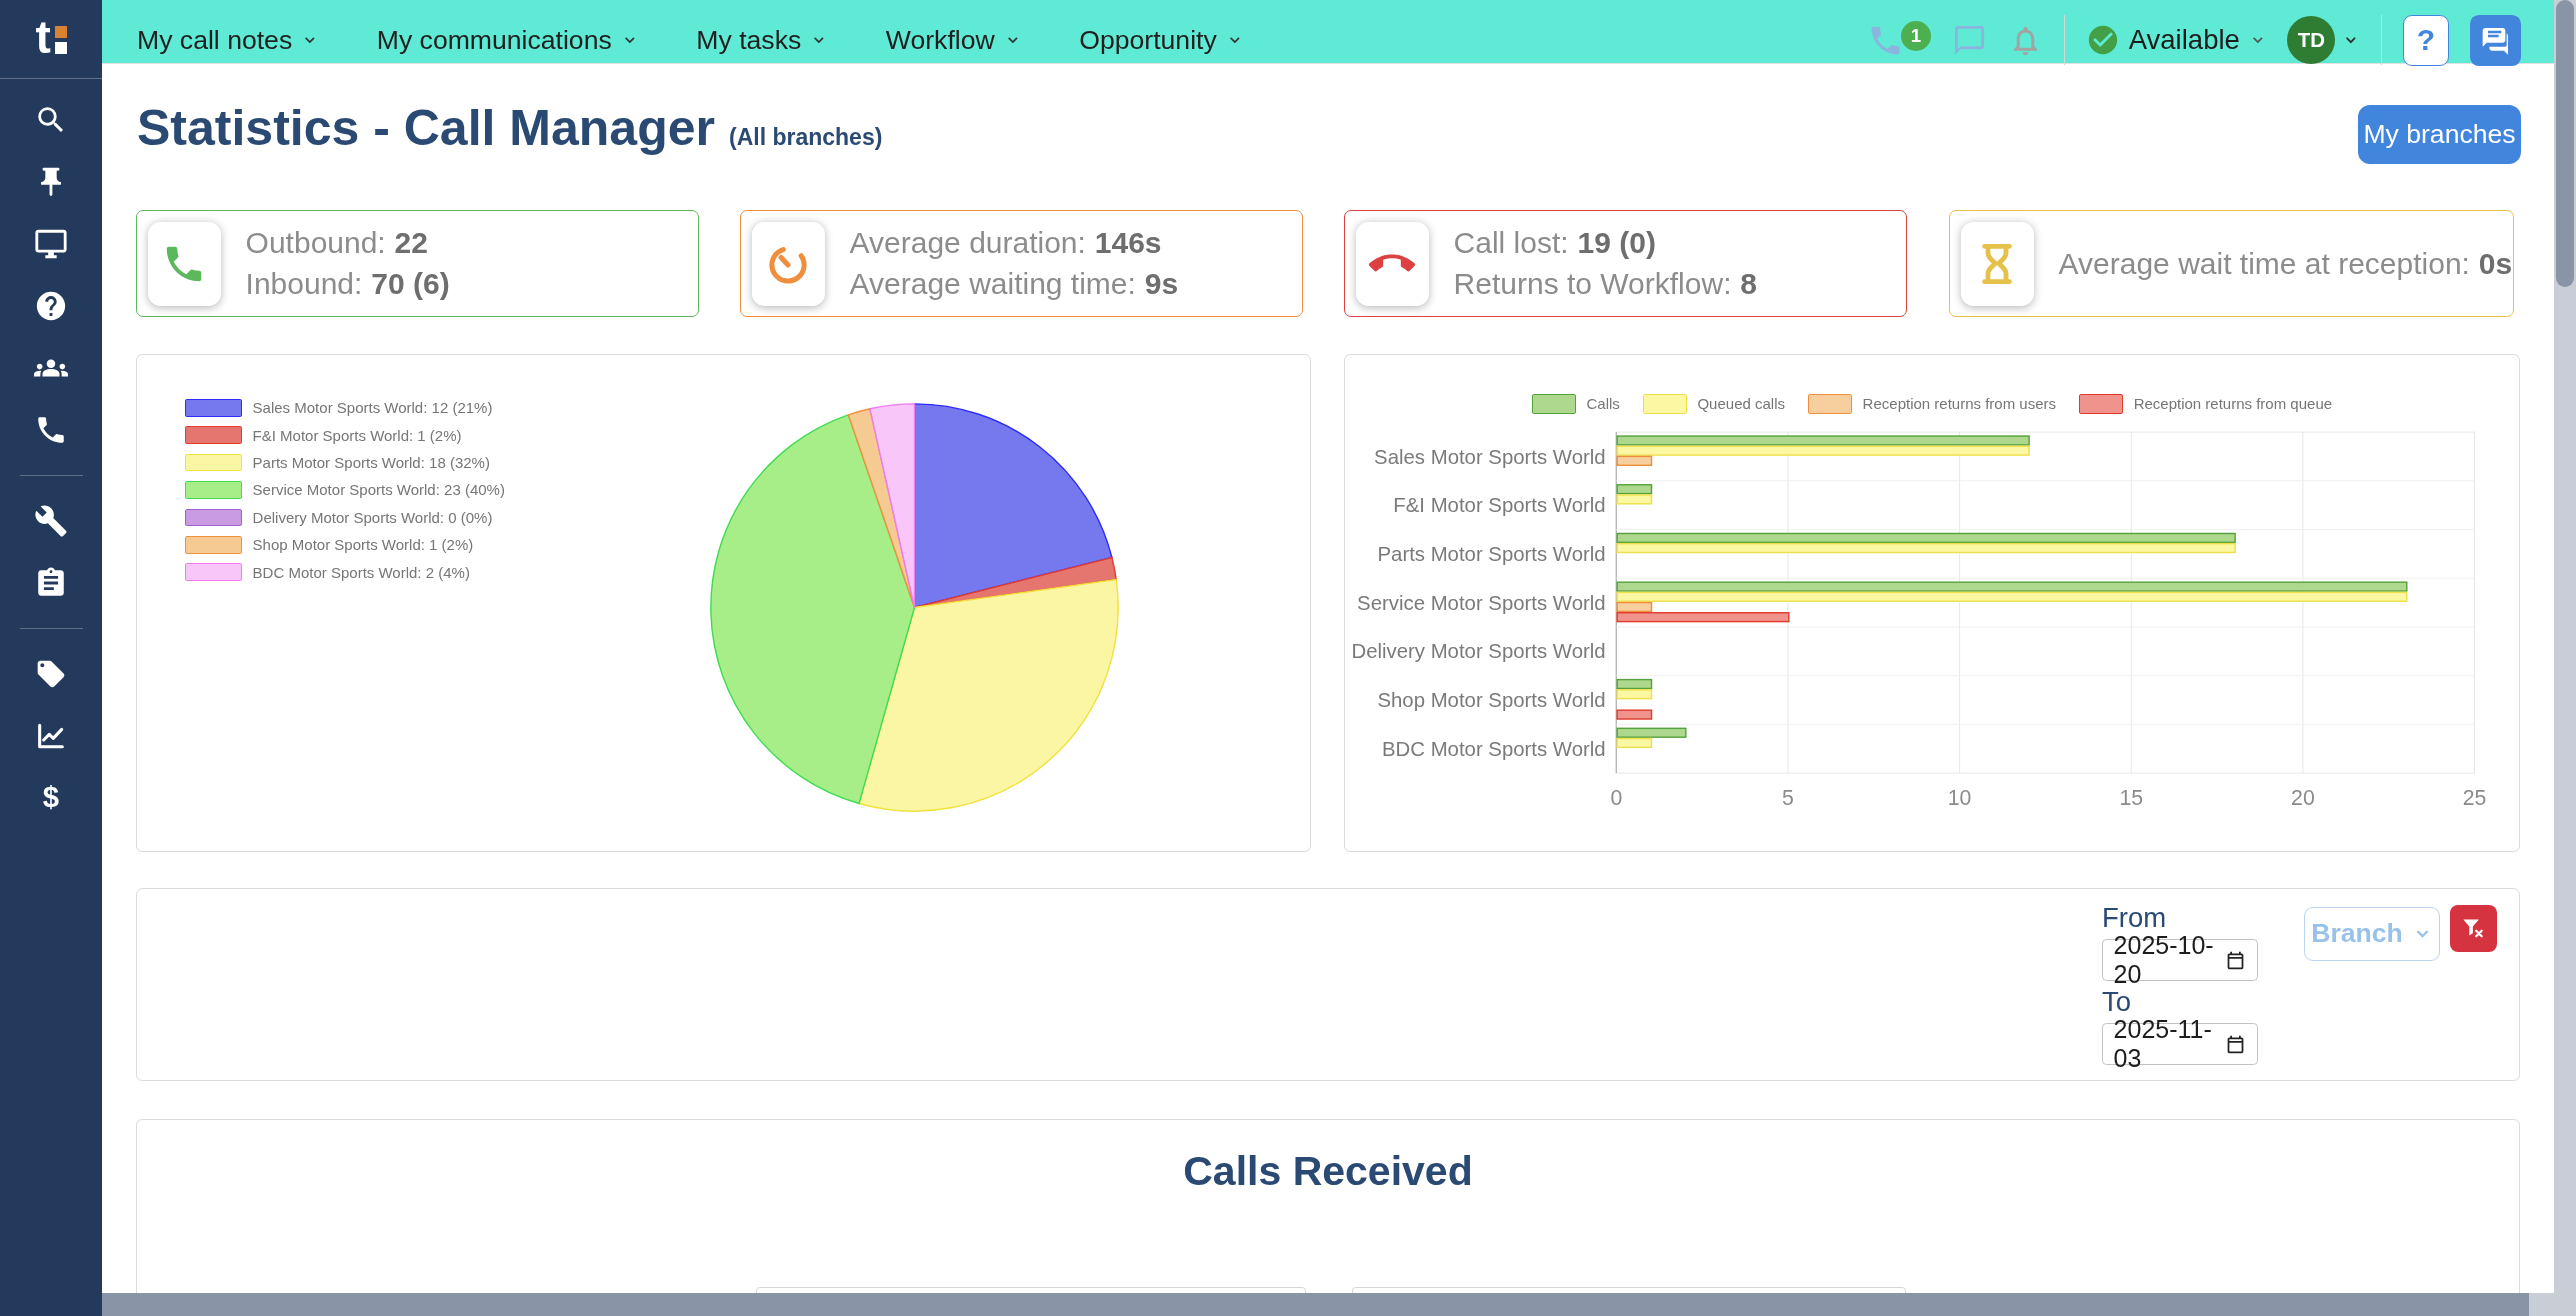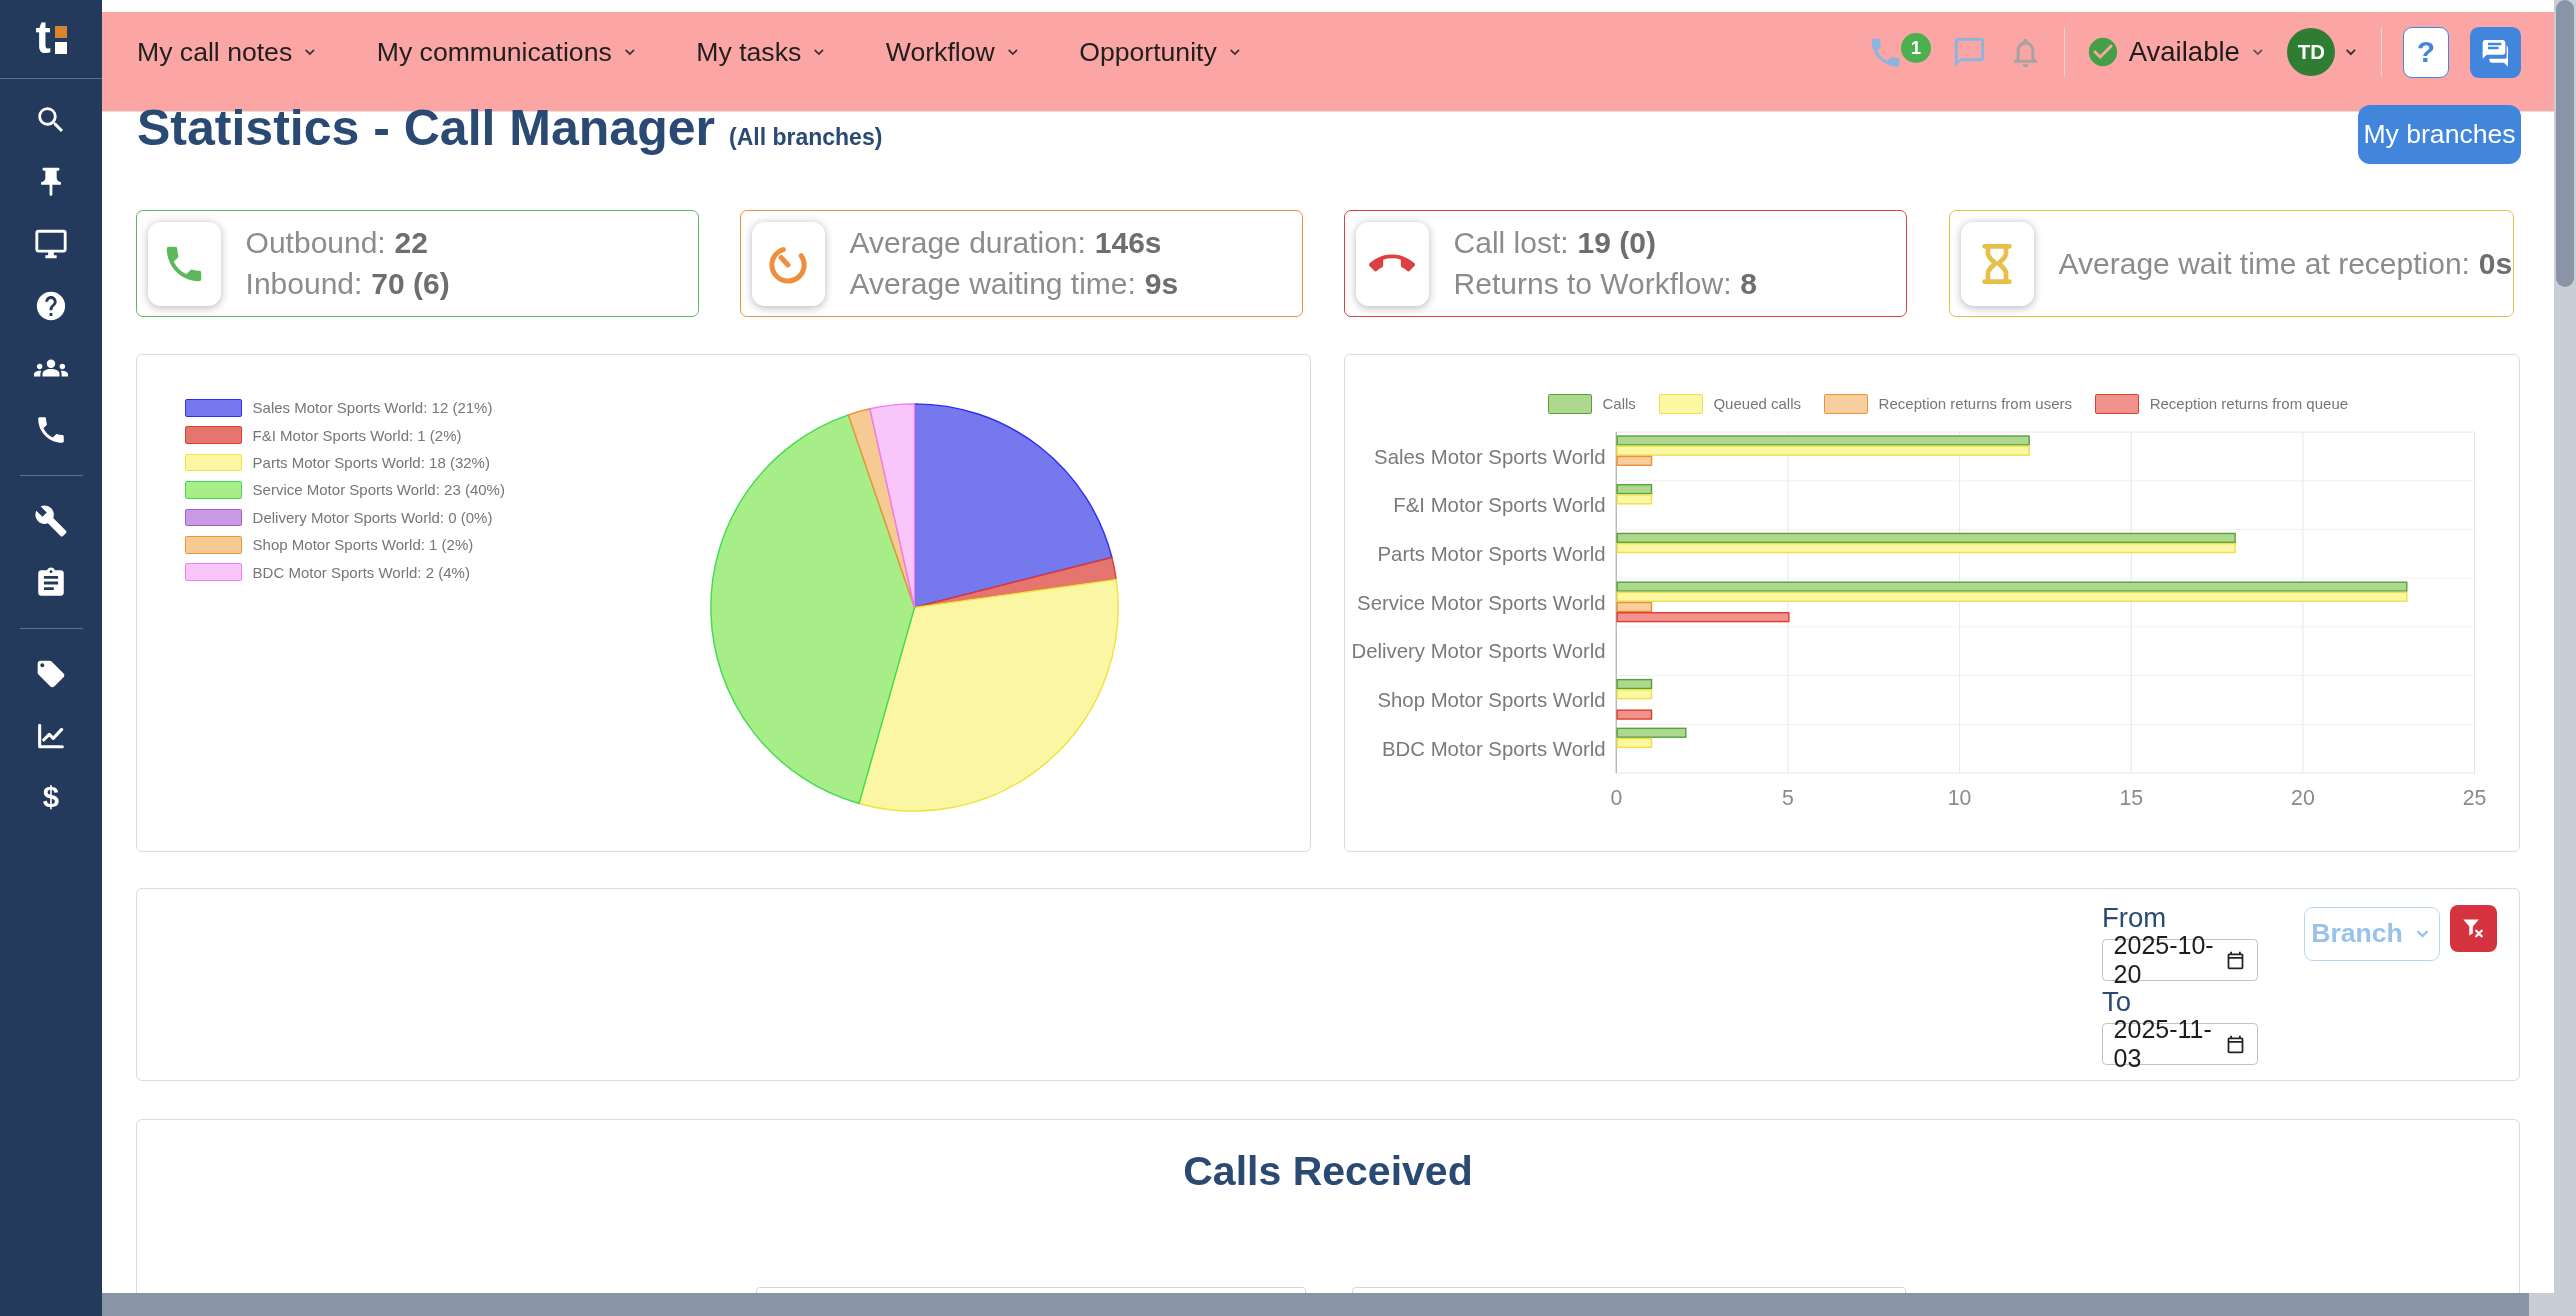--- a/index.html
+++ b/index.html
@@ -16,21 +16,21 @@
   .logo-dots i { width:11.5px; height:11.5px; display:block; }
   .logo-dots i.orange { background:#d9822f; }
   .logo-dots i.white { background:#fff; }
   .side-divider { height:0.9px; background:rgba(255,255,255,.28); }
   .side-divider.inset { margin:14px 19.5px; }
   .side-icon { height:62px; display:flex; align-items:center; justify-content:center; color:#fff; cursor:pointer; }
   .side-icon svg { width:34px; height:34px; }
   .side-icon.small svg { width:32px; height:32px; }
 
   
-  .topbar { position:absolute; left:102px; top:12px; width:2474px; height:100px; background:#fca5a5; border-bottom:0.9px solid #e0e0e0; }
+  .topbar { position:absolute; left:102px; top:0; width:2474px; height:64px; background:#5eead4; border-bottom:0.9px solid #e0e0e0; }
   .nav-left { position:absolute; left:35px; top:0; height:80px; display:flex; align-items:center; gap:58px; }
   .nav-item { display:flex; align-items:center; gap:8.9px; cursor:pointer; }
   .nav-item span { font-size:26.6px; font-weight:500; color:#1f1f1f; }
   .chev { width:17.7px; height:17.7px; }
   .nav-right { position:absolute; right:55px; top:0; height:80px; display:flex; align-items:center; gap:21px; }
   .icon-btn { display:flex; align-items:center; cursor:pointer; }
   .icon-blue { color:#8ab6de; }
   .icon-gray { color:#a3a3a3; }
   .badge { width:30px; height:30px; border-radius:50%; background:#4caf50; color:#fff; font-size:18.6px; font-weight:bold; display:flex; align-items:center; justify-content:center; margin-left:-3.5px; margin-top:-8.9px; }
   .vdiv { width:0.9px; height:50px; background:#d7d7d7; }
@@ -60,21 +60,21 @@
   .card { position:absolute; background:#fff; border:0.9px solid #dbdbdb; border-radius:6.2px; }
   .pie-card { left:136px; top:354px; width:1175px; height:498px; }
   .bar-card { left:1344px; top:354px; width:1176px; height:498px; }
 
   .pie-legend { position:absolute; left:48px; top:44px; }
   .legend-row { display:flex; align-items:center; margin-bottom:9.7px; cursor:pointer; }
   .swatch { width:57px; height:17.7px; border:1.8px solid #000; border-radius:1.8px; flex:none; }
   .legend-label { font-size:15px; color:#767676; margin-left:10.6px; white-space:nowrap; }
   .pie-svg { position:absolute; left:565px; top:40px; }
 
-  .bar-legend { position:absolute; left:16px; top:39px; width:100%; display:flex; justify-content:center; gap:23px; }
+  .bar-legend { position:absolute; left:0; top:39px; width:100%; display:flex; justify-content:center; gap:23px; }
   .bar-legend .legend-row { margin-bottom:0; }
   .bar-legend .swatch { width:44px; height:19.5px; }
   .bar-svg { position:absolute; left:0; top:0; }
 
   
   .filter-card { left:136px; top:888px; width:2384px; height:193px; }
   .f-label { position:absolute; font-size:27.5px; font-weight:500; color:#2a4a74; }
   .date-field { position:absolute; width:156px; height:42px; border:0.9px solid #c2c2c2; border-radius:4.4px; background:#fff; display:flex; align-items:center; padding:0 10.6px; cursor:pointer; }
   .date-field span { font-size:25px; color:#1d1d1d; flex:1; }
   .date-field svg { width:21px; height:21px; color:#222; }

